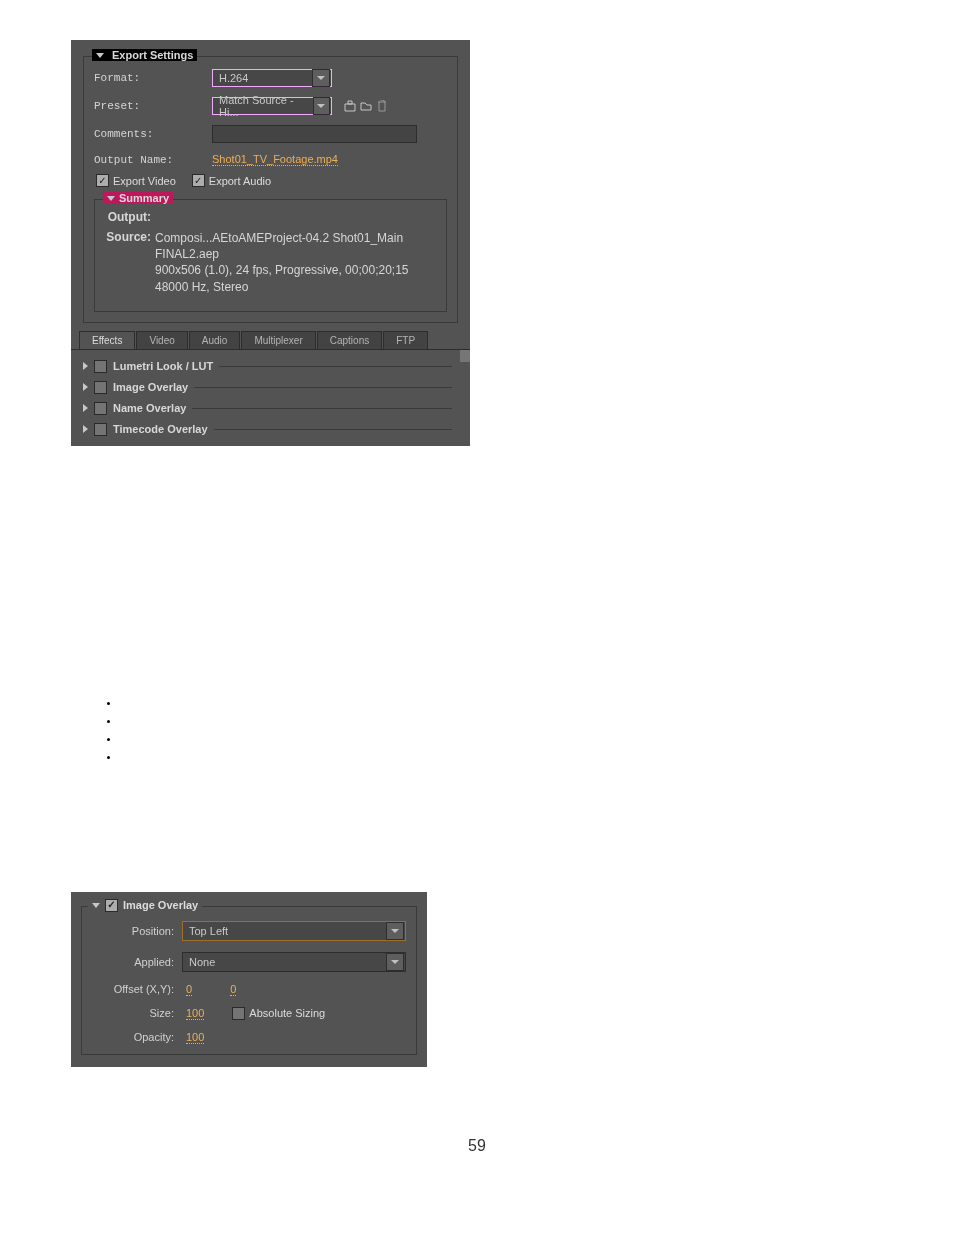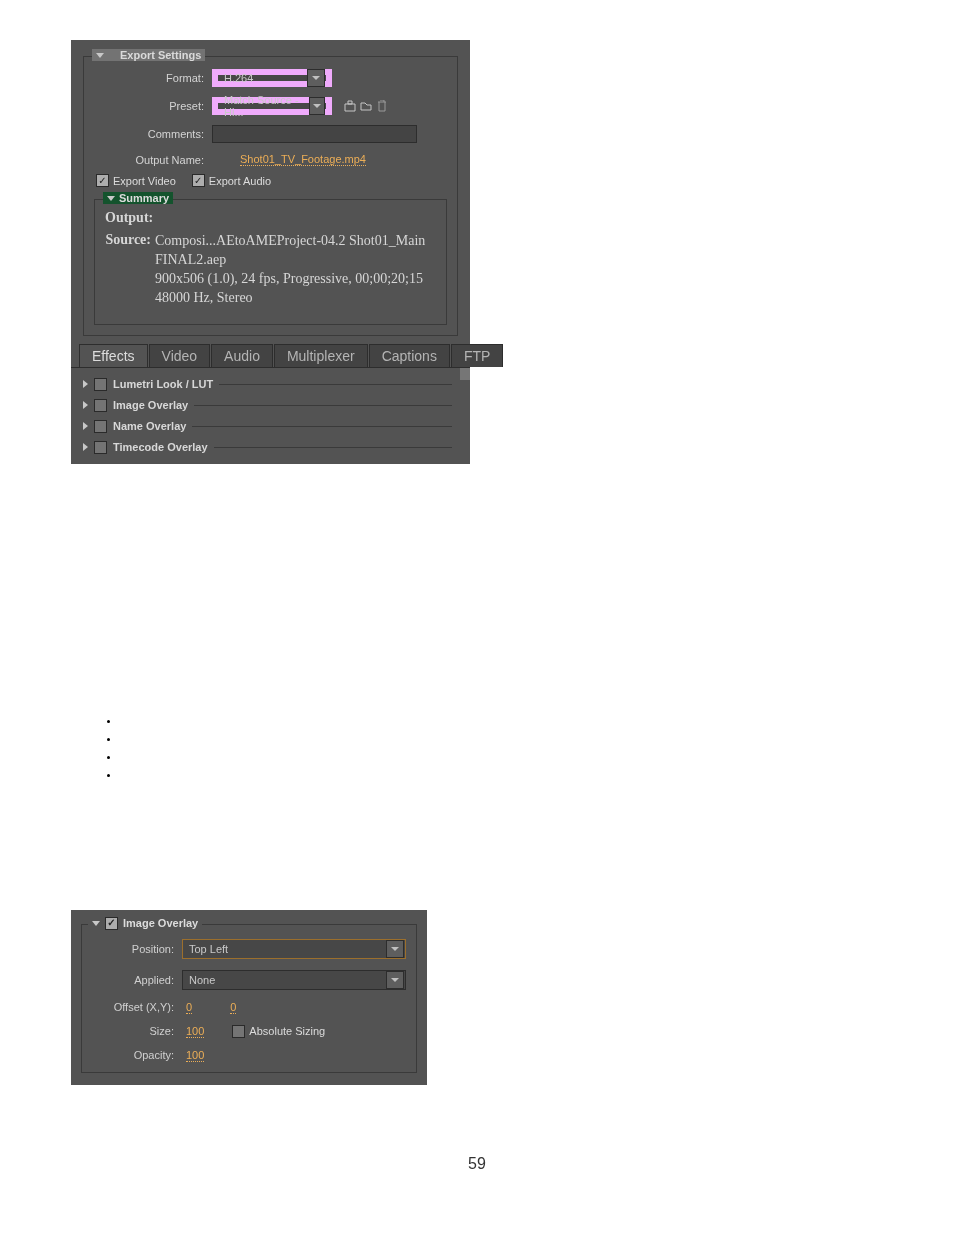--- a/index.html
+++ b/index.html
@@ -23,26 +23,26 @@
   .section {
     border: 1px solid #3a3a3a;
     margin: 8px 12px 0 12px;
     position: relative;
     padding: 12px 10px 10px 10px;
   }
   .section-title {
     position: absolute;
     top: -8px;
     left: 8px;
-    background: #737373;
+    background: #000000;
     padding: 0 4px;
     font-weight: bold;
     display: flex;
     align-items: center;
-    gap: 16px;
+    gap: 8px;
     color: #dadada;
   }
   .tri-down {
     display: inline-block;
     width: 0; height: 0;
     border-left: 4px solid transparent;
     border-right: 4px solid transparent;
     border-top: 5px solid #c8c8c8;
   }
   .tri-right {
@@ -52,27 +52,27 @@
     border-bottom: 4px solid transparent;
     border-left: 5px solid #c8c8c8;
   }
   .form-row {
     display: flex;
     align-items: center;
     margin-bottom: 10px;
   }
   .form-label {
     width: 110px;
-    text-align: right;
     padding-right: 8px;
     color: #d4d4d4;
+    font-family: Liberation Mono, monospace;
   }
   .dropdown {
     background: #474747;
-    border: 6px solid #f0abfc;
+    border: 1px solid #f0abfc;
     height: 18px;
     display: flex;
     align-items: center;
     padding: 0 6px;
     color: #c9c9c9;
     position: relative;
     box-sizing: border-box;
   }
   .dd-arrow-box {
     width: 16px;
@@ -122,41 +122,41 @@
   .cbox.empty { background: #747474; color: transparent; }
   .summary-block {
     border: 1px solid #3a3a3a;
     margin: 8px 12px 12px 12px;
     padding: 10px 10px 10px 10px;
     position: relative;
   }
   .summary-title {
     position: absolute;
     top: -8px; left: 8px;
-    background: #14532d;
+    background: #be185d;
     padding: 0 4px;
     font-weight: bold;
     display: flex;
     align-items: center;
     gap: 4px;
   }
-  .summary-row { display: flex; margin-bottom: 6px; font-size: 14px; color: #d6d6d6; font-family: Liberation Serif, serif; }
+  .summary-row { display: flex; margin-bottom: 6px; font-size: 12px; color: #d6d6d6; }
   .summary-key { width: 46px; text-align: right; font-weight: bold; padding-right: 4px; }
   .summary-val { flex: 1; line-height: 1.35; }
   .tabs-row {
     display: flex;
     gap: 1px;
     margin: 8px 8px 0 8px;
   }
   .tab {
     background: #434343;
     border: 1px solid #2d2d2d;
     padding: 3px 12px;
     color: #b4b4b4;
-    font-size: 14px;
+    font-size: 10px;
     border-bottom: none;
   }
   .tab.active {
     background: #535353;
     color: #dcdcdc;
   }
   .effects-area {
     background: #535353;
     border-top: 1px solid #2d2d2d;
     padding: 6px 0;
@@ -297,21 +297,21 @@
             <path d="M1 2 h8 M2 2 v9 h6 v-9 M3 0 h4 v2" fill="none" stroke="#9a9a9a" stroke-width="1"></path>
           </svg>
       </span>
     </div>
 
     <div class="form-row">
       <div class="form-label">Comments:</div>
       <div class="text-input"></div>
     </div>
 
-    <div class="form-row" style="margin-bottom:8px;gap:28px;">
+    <div class="form-row" style="margin-bottom:8px;">
       <div class="form-label">Output Name:</div>
       <span class="link-text">Shot01_TV_Footage.mp4</span>
     </div>
 
     <div style="display:flex; gap:16px; margin-left:2px;">
       <label class="checkbox">
         <span class="cbox">✓</span>
         <span>Export Video</span>
       </label>
       <label class="checkbox">

